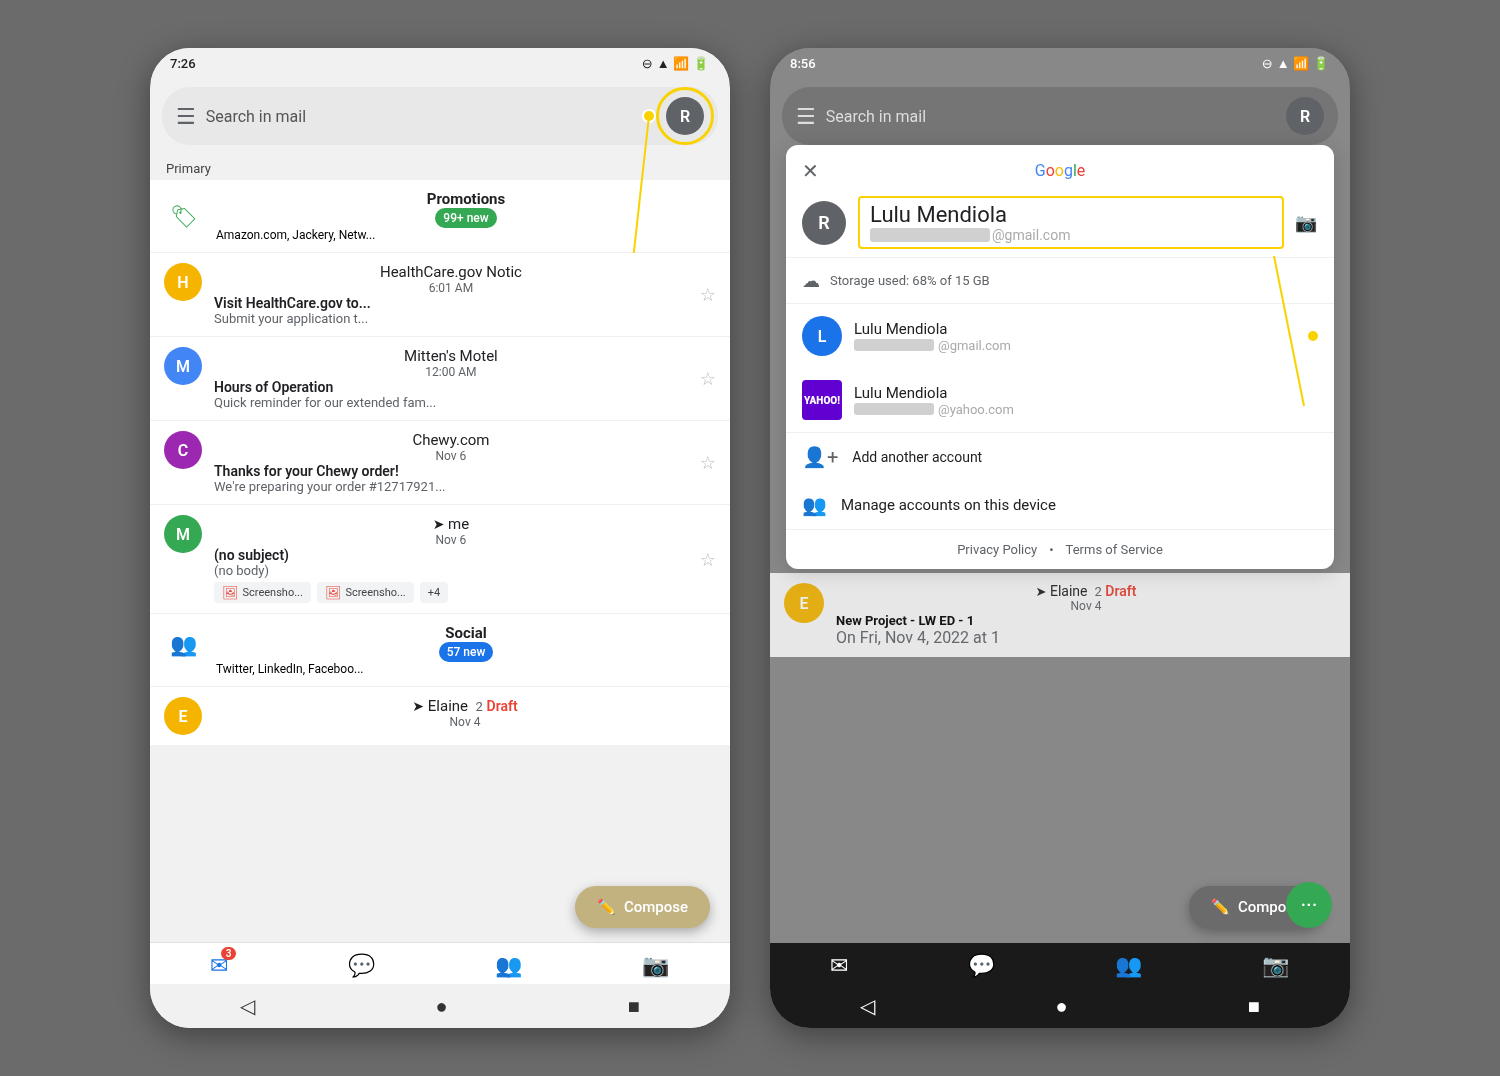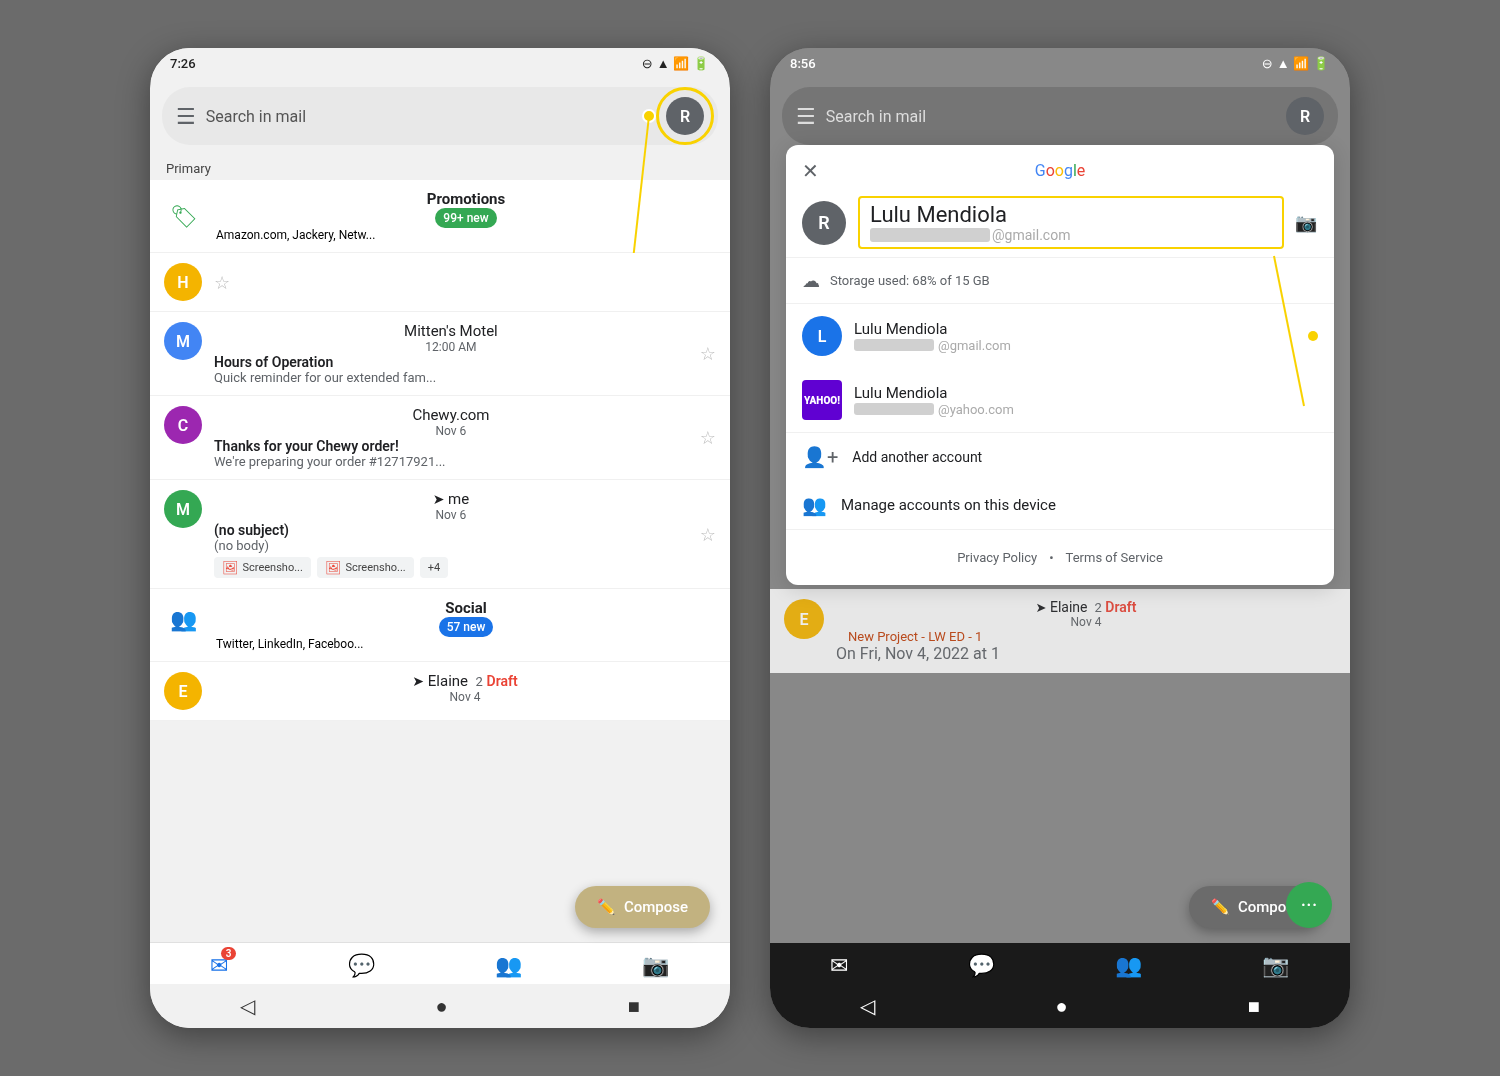--- a/index.html
+++ b/index.html
@@ -437,21 +437,21 @@
 
     .manage-text {
       font-size: 15px;
       color: #202124;
     }
 
     .popup-footer {
       display: flex;
       justify-content: center;
       gap: 12px;
-      padding: 20px 16px;
+      padding: 12px 16px;
       border-top: 1px solid #f0f0f0;
     }
 
     .footer-link {
       font-size: 13px;
       color: #5f6368;
     }
 
     .footer-dot {
       font-size: 13px;
@@ -531,20 +531,28 @@
         <div class="email-header">
           <span class="promotions-title">Promotions</span>
           <span class="badge badge-green">99+ new</span>
         </div>
         <div class="promotions-preview">Amazon.com, Jackery, Netw...</div>
       </div>
     </div>
 
     <div class="email-item">
       <div class="avatar-circle" style="background:#f4b400;">H</div>
+      <div class="email-content">
+        <div class="email-header">
+          <span class="email-sender">HealthCare.gov Notic</span>
+          <span class="email-time">6:01 AM</span>
+        </div>
+        <div class="email-subject">Visit HealthCare.gov to...</div>
+        <div class="email-preview">Submit your application t...</div>
+      </div>
       <span class="star-icon">☆</span>
     </div>
 
     <div class="email-item">
       <div class="avatar-circle" style="background:#4285f4;">M</div>
       <div class="email-content">
         <div class="email-header">
           <span class="email-sender">Mitten's Motel</span>
           <span class="email-time">12:00 AM</span>
         </div>
@@ -750,21 +758,21 @@
 
   <div class="email-row-right" style="margin-top:4px; opacity:0.85;">
     <div class="avatar-circle" style="background:#f4b400; width:40px; height:40px;">E</div>
     <div class="email-content">
       <div class="email-header">
         <span style="font-size:14px; color:#202124;">
           <span style="font-size:13px;">➤</span> Elaine &nbsp;<span style="color:#5f6368; font-size:13px;">2</span>&nbsp;<span class="draft-label">Draft</span>
         </span>
         <span style="font-size:12px; color:#5f6368;">Nov 4</span>
       </div>
-      <div style="font-size:13px; color:#c2410c; font-weight:400;margin-left:12px;">New Project - LW ED - 1</div>
+      <div style="font-size:13px; color:#000000; font-weight:700;">New Project - LW ED - 1</div>
       <div style="font-size:16px; color:#5f6368;">On Fri, Nov 4, 2022 at 1</div>
     </div>
   </div>
 
   <div style="flex:1; background:#888;"></div>
 
   <div style="position:absolute; bottom:100px; right:26px; background:#6b6b6b; color:white; border-radius:28px; padding:12px 22px; display:flex; align-items:center; gap:8px; font-size:15px; font-weight:500; box-shadow: 0 4px 12px rgba(0,0,0,0.3);">
     <span>✏️</span>
     <span>Compose</span>
   </div>

